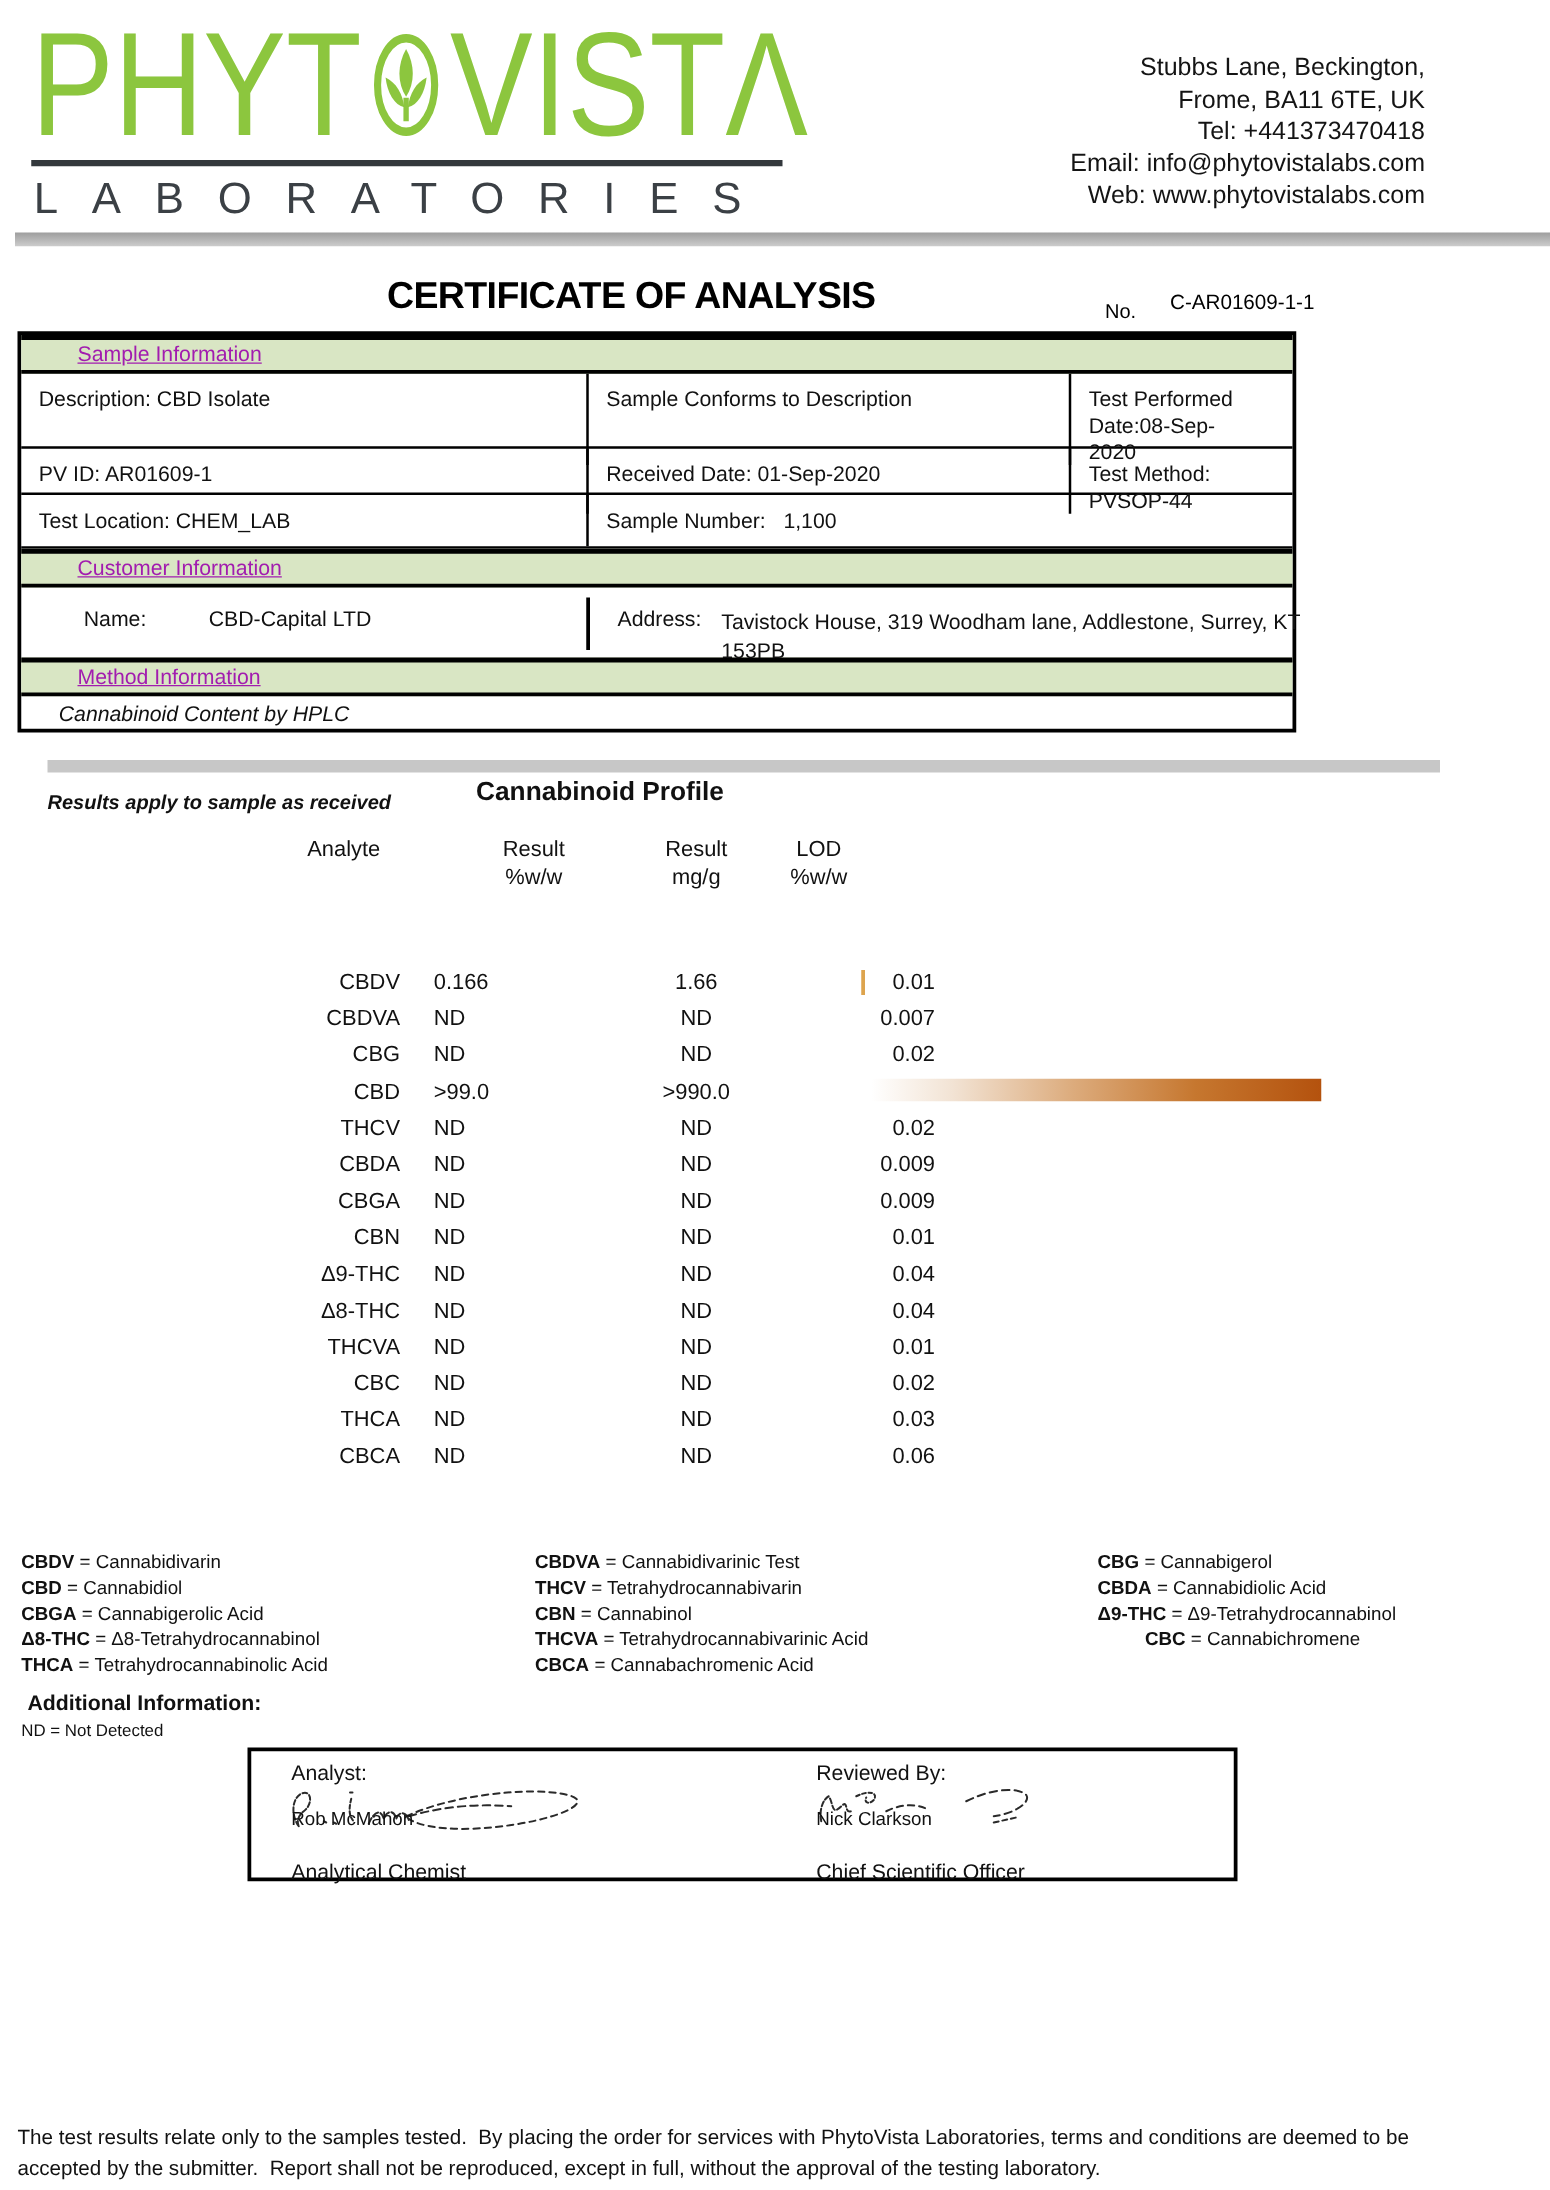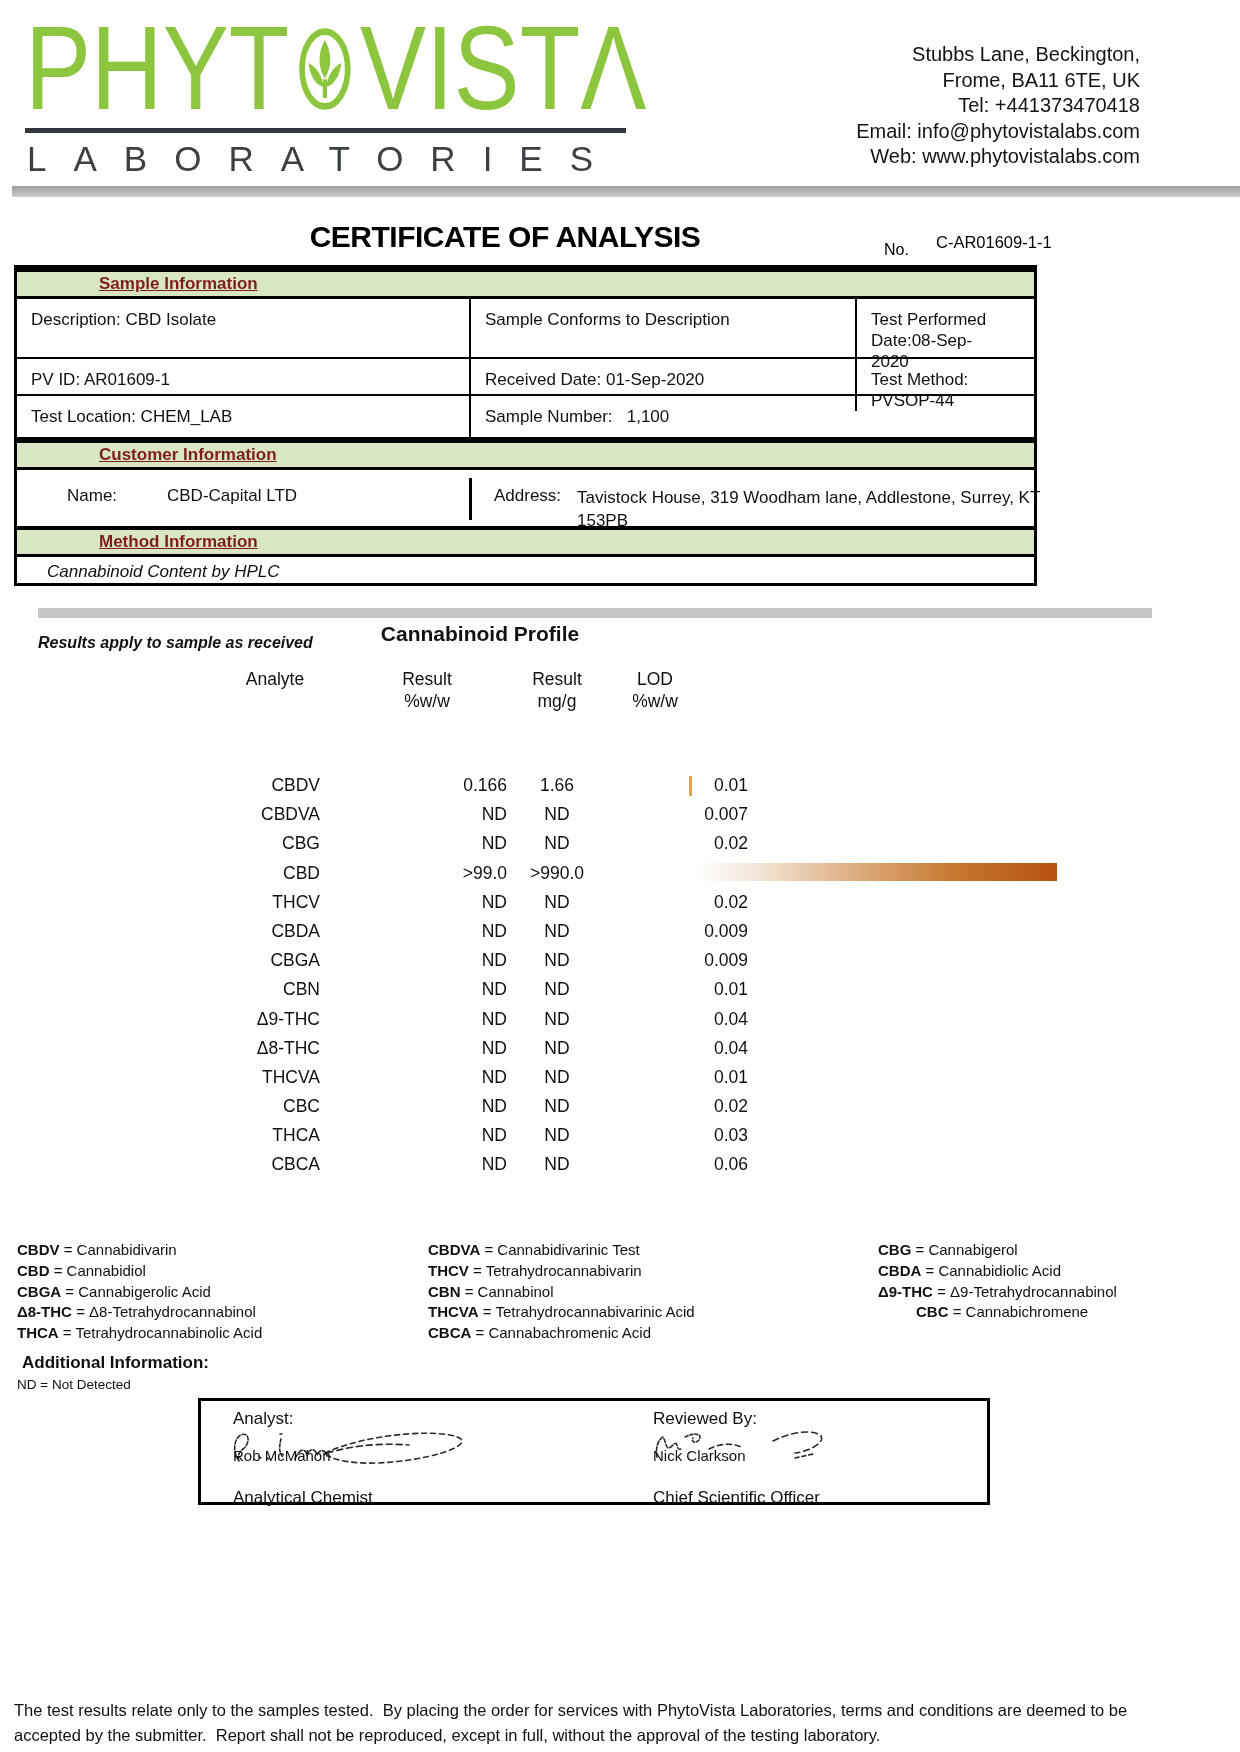--- a/index.html
+++ b/index.html
@@ -25,21 +25,21 @@
   
   .cert-title { position:absolute; left:290px; top:220px; width:430px; text-align:center;
                 font-size:30px; font-weight:bold; letter-spacing:-0.5px; color:#000; }
   .cert-no-label { position:absolute; left:884px; top:241px; font-size:16px; color:#000; }
   .cert-number { position:absolute; left:936px; top:233px; font-size:16.5px; color:#000; }
 
   
   .info-table { position:absolute; left:14px; top:265px; width:1023px; border:3px solid #000; background:#fff; }
   .band { height:31px; background:#D9E6C4; border-top:4px solid #000; border-bottom:3px solid #000;
           padding:2px 0 0 45px; }
-  .band span { font-size:17px; font-weight:bold; text-decoration:underline; color:#7f1d1d;margin-left:37px; }
+  .band span { font-size:17px; font-weight:normal; text-decoration:underline; color:#a21caf; }
   .s-row { display:grid; grid-template-columns:454px 386px 1fr; border-bottom:2px solid #000; }
   .s-row:last-of-type { border-bottom:none; }
   .s-row .cell { padding:10px 0 0 14px; font-size:17px; line-height:21px; }
   .s-row .cell.mid, .s-row .cell.first { border-right:2px solid #000; }
   .r1 { height:60px; } .r2 { height:37px; } .r3 { height:43px; }
   .pre { white-space:pre; }
   .cust-row { position:relative; height:56px; font-size:17px; }
   .cust-row .name-lbl { position:absolute; left:50px; top:16px; }
   .cust-row .name-val { position:absolute; left:150px; top:16px; }
   .cust-row .vdiv { position:absolute; left:452px; top:8px; width:3px; height:42px; background:#000; }
@@ -54,21 +54,21 @@
   .hblk { position:absolute; width:160px; text-align:center; font-size:17.5px; line-height:22px; }
   .hblk.h-analyte { left:190px; top:668px; width:170px; }
   .hblk.h-r1 { left:347px; top:668px; }
   .hblk.h-r2 { left:477px; top:668px; }
   .hblk.h-lod { left:575px; top:668px; }
 
   .prows { position:absolute; left:0; top:772px; width:900px; }
   .prow { position:relative; height:29.2px; font-size:17.5px; }
   .prow span { position:absolute; top:3px; }
   .ca { left:150px; width:170px; text-align:right; }
-  .cb { left:347px; width:160px; text-align:right; }
+  .cb { left:347px; width:160px; text-align:left; }
   .cc { left:477px; width:160px; text-align:center; }
   .cd { left:588px; width:160px; text-align:right; }
 
   .tick-bar { position:absolute; left:689px; top:776px; width:3px; height:20px; }
   .cbd-bar { position:absolute; left:697px; top:863px; width:360px; height:18px; }
 
   
   .legend-col { position:absolute; top:1240px; font-size:15px; line-height:20.8px; white-space:nowrap; }
   .legend-col.c1 { left:17px; } .legend-col.c2 { left:428px; } .legend-col.c3 { left:878px; }
   .lg-item b { font-weight:bold; }

